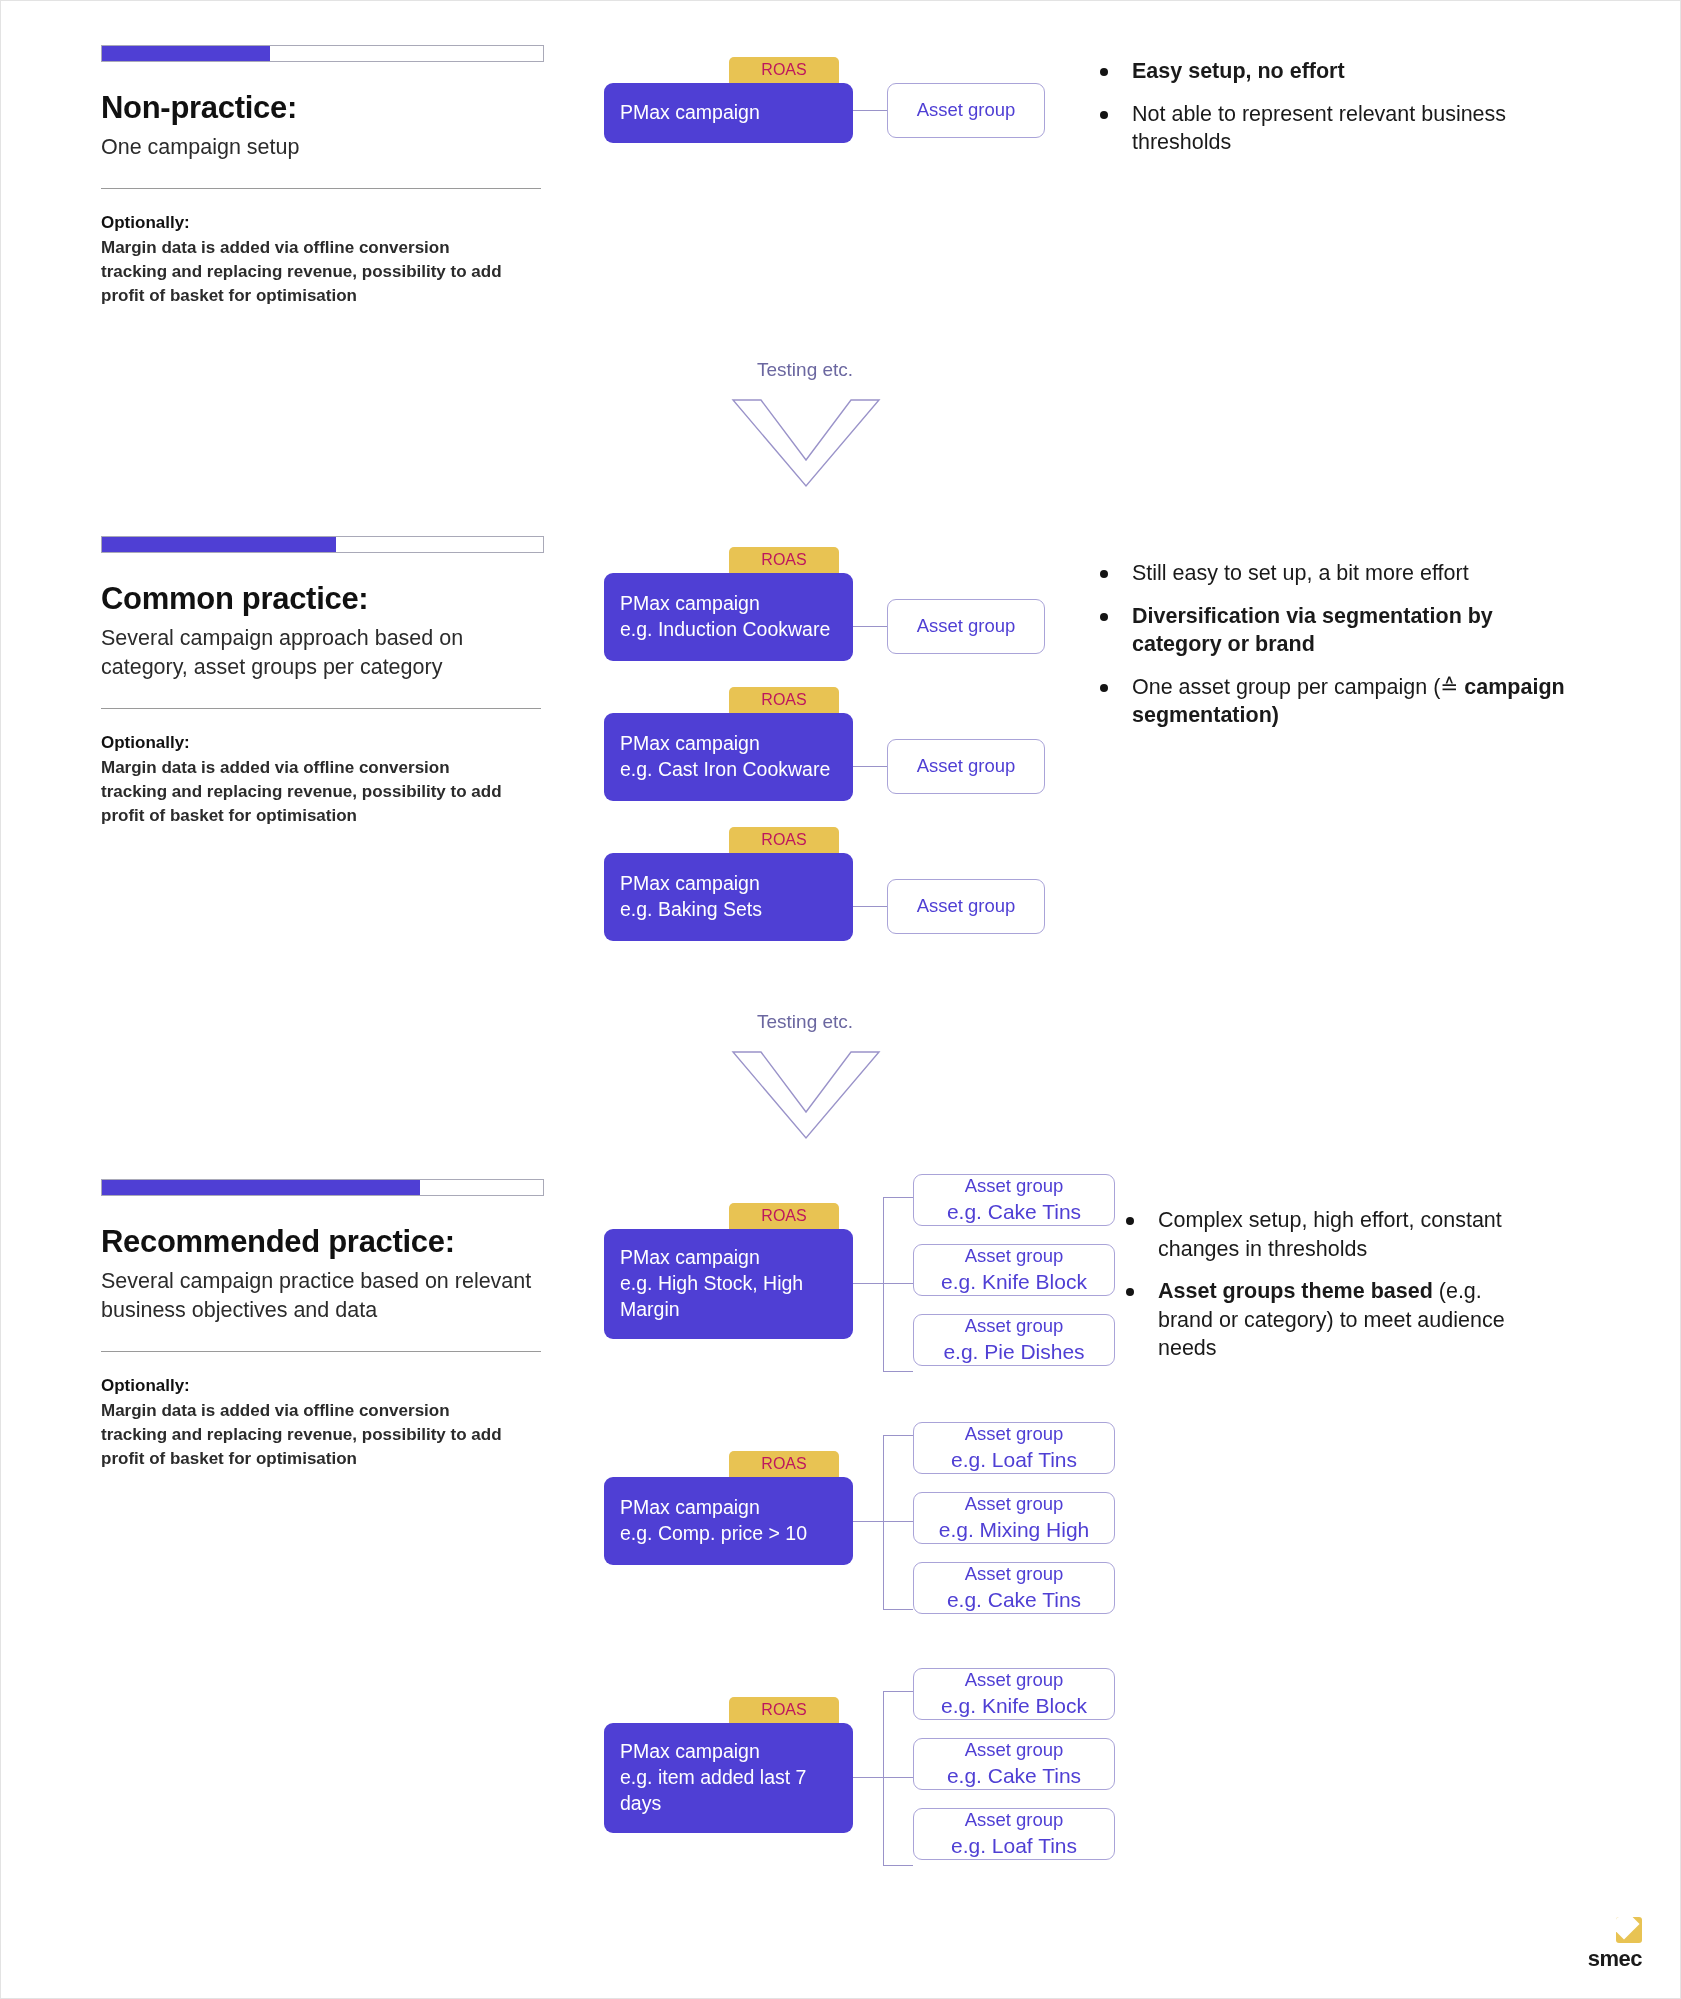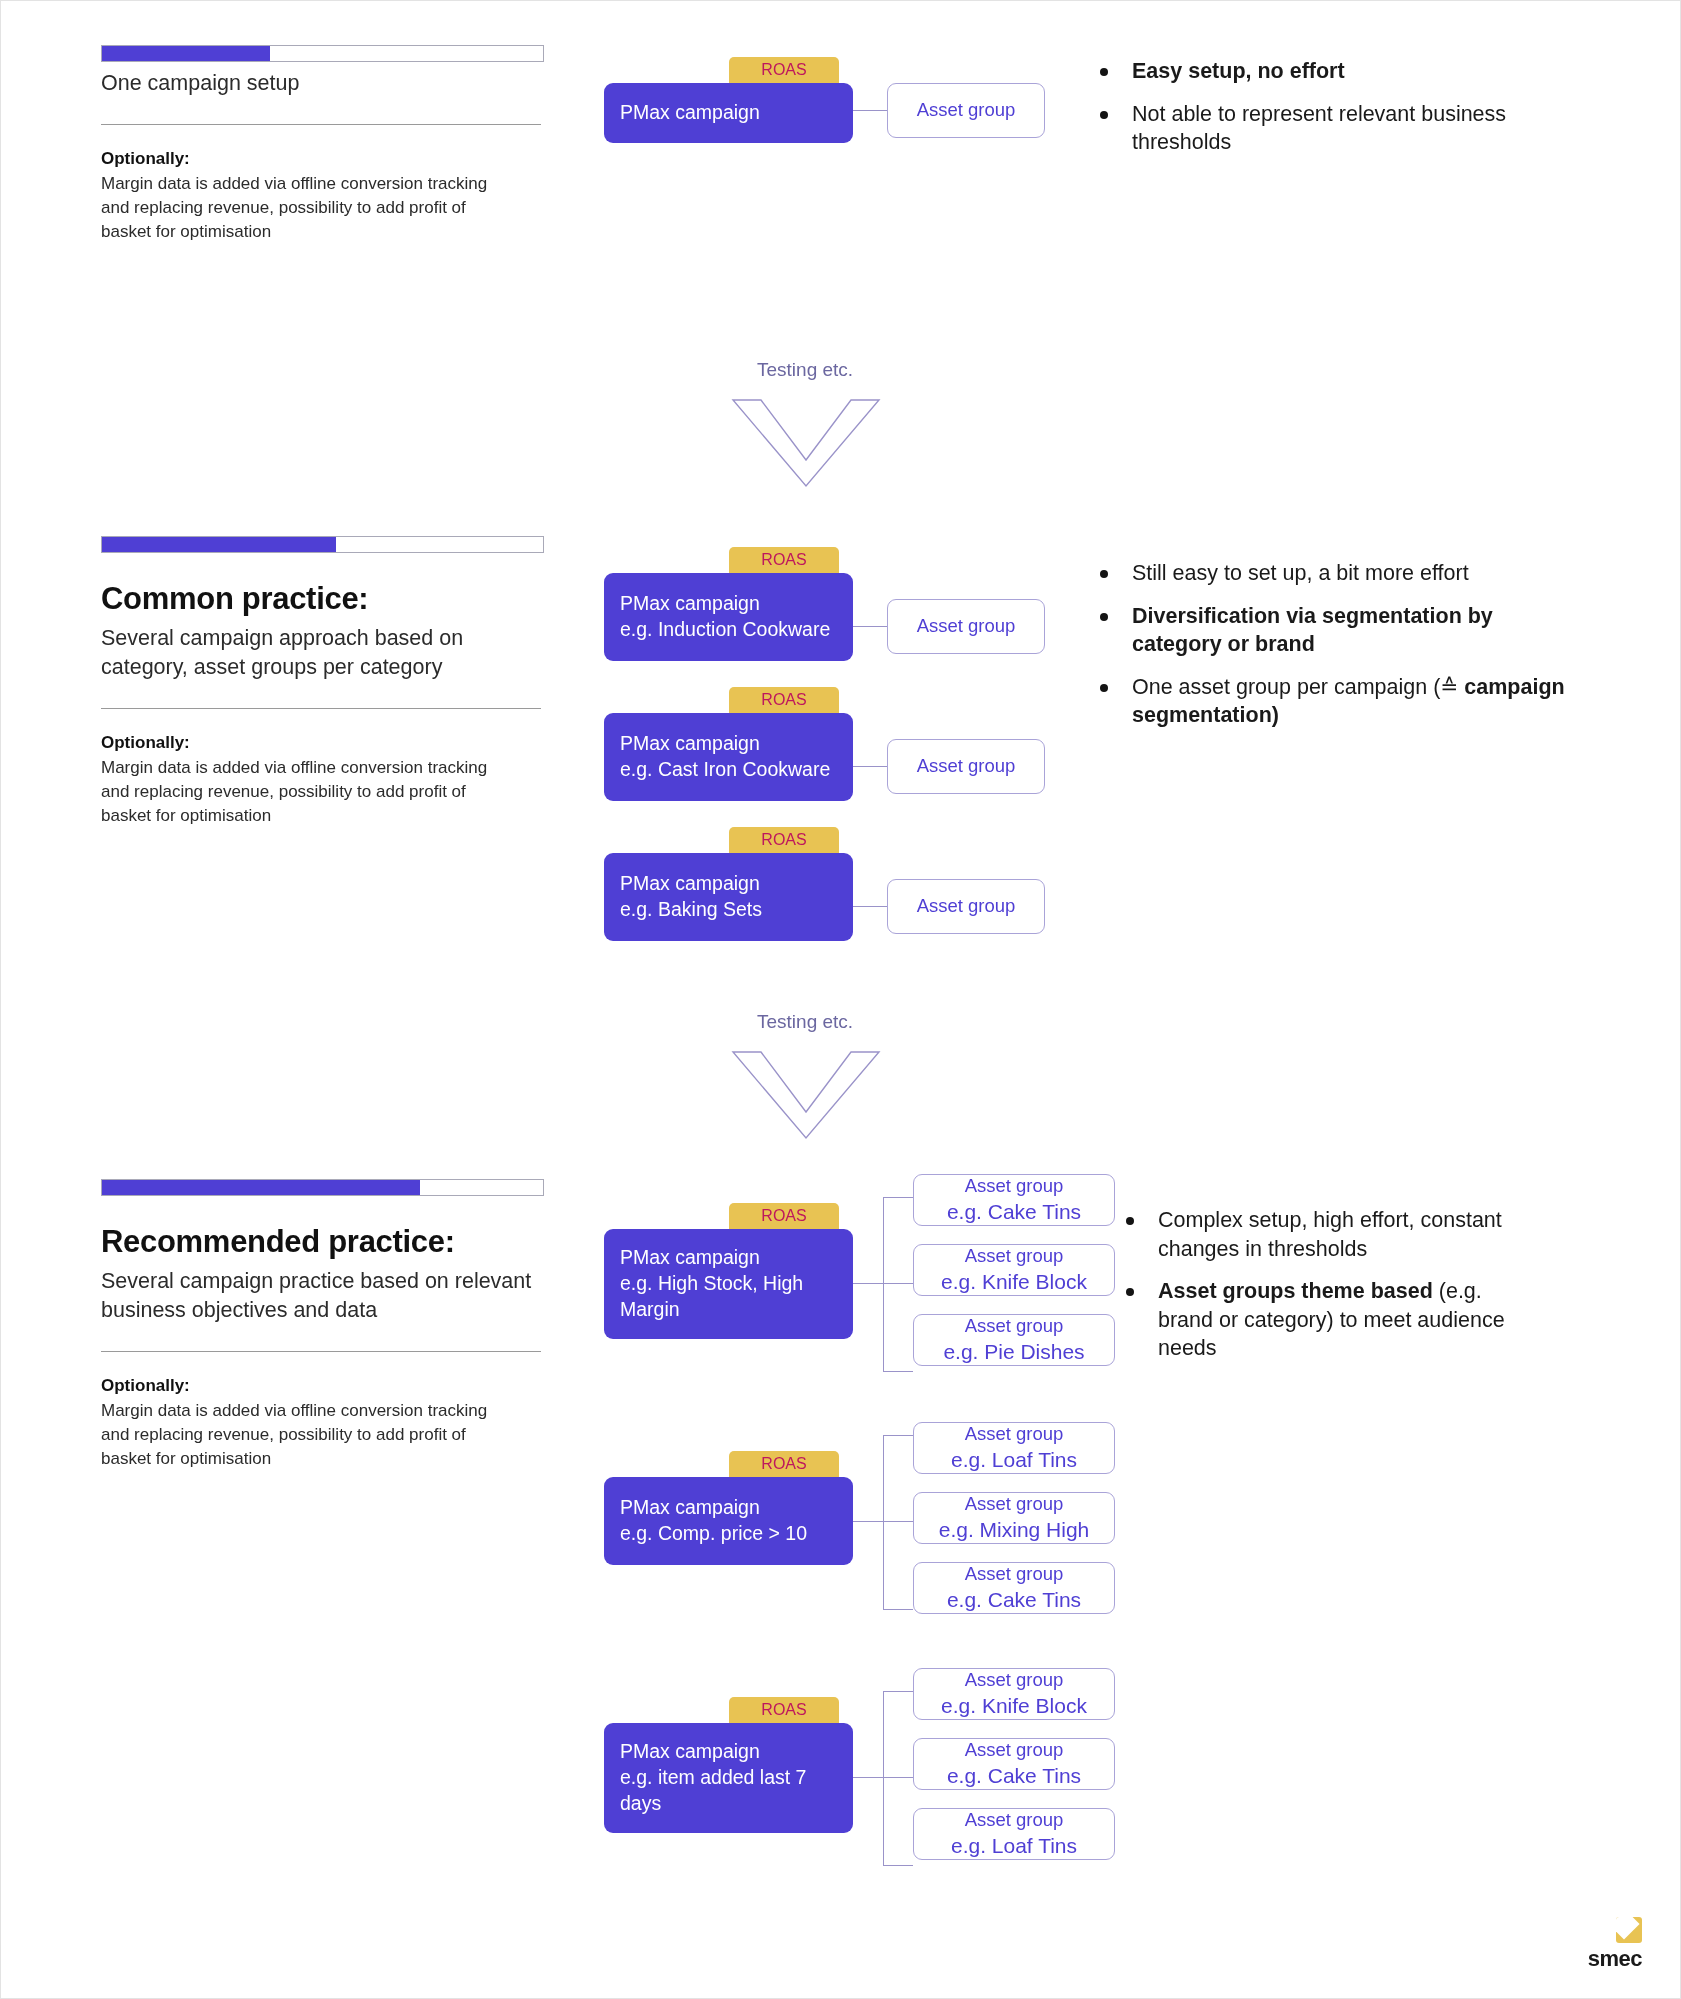--- a/index.html
+++ b/index.html
@@ -63,21 +63,21 @@
     background: #9a9a9a;
   }
   .opt-title {
     font-size: 17px;
     font-weight: 700;
     color: #111111;
     margin-top: 24px;
   }
   .opt-body {
     font-size: 17px;
-    font-weight: 400;
+    font-weight: 700;
     color: #2b2b2b;
     line-height: 1.42;
     margin-top: 3px;
     max-width: 405px;
   }
 
   
   .pmax-box {
     position: absolute;
     background: #4f3fd4;
@@ -199,20 +199,21 @@
 </style>
 </head>
 <body>
 
 <div id="page">
 
   <div class="section-left" style="top:44px;">
     <div class="progress-track">
       <div class="progress-fill" id="pf0" style="width: 38%;"></div>
     </div>
+    <div class="sec-title">Non-practice:</div>
     <div class="sec-sub">One campaign setup</div>
     <div class="sec-divider"></div>
     <div class="opt-title">Optionally:</div>
     <div class="opt-body">Margin data is added via offline conversion tracking and replacing revenue, possibility to add profit of basket for optimisation</div>
   </div>
 
   <div class="roas-badge" style="left:728px; top:56px;">ROAS</div>
   <div class="pmax-box" style="left:603px; top:82px; width:249px; height:55px;">
     <span style="white-space: pre-line; display: block; width: 100%;">PMax campaign</span>
   </div>

